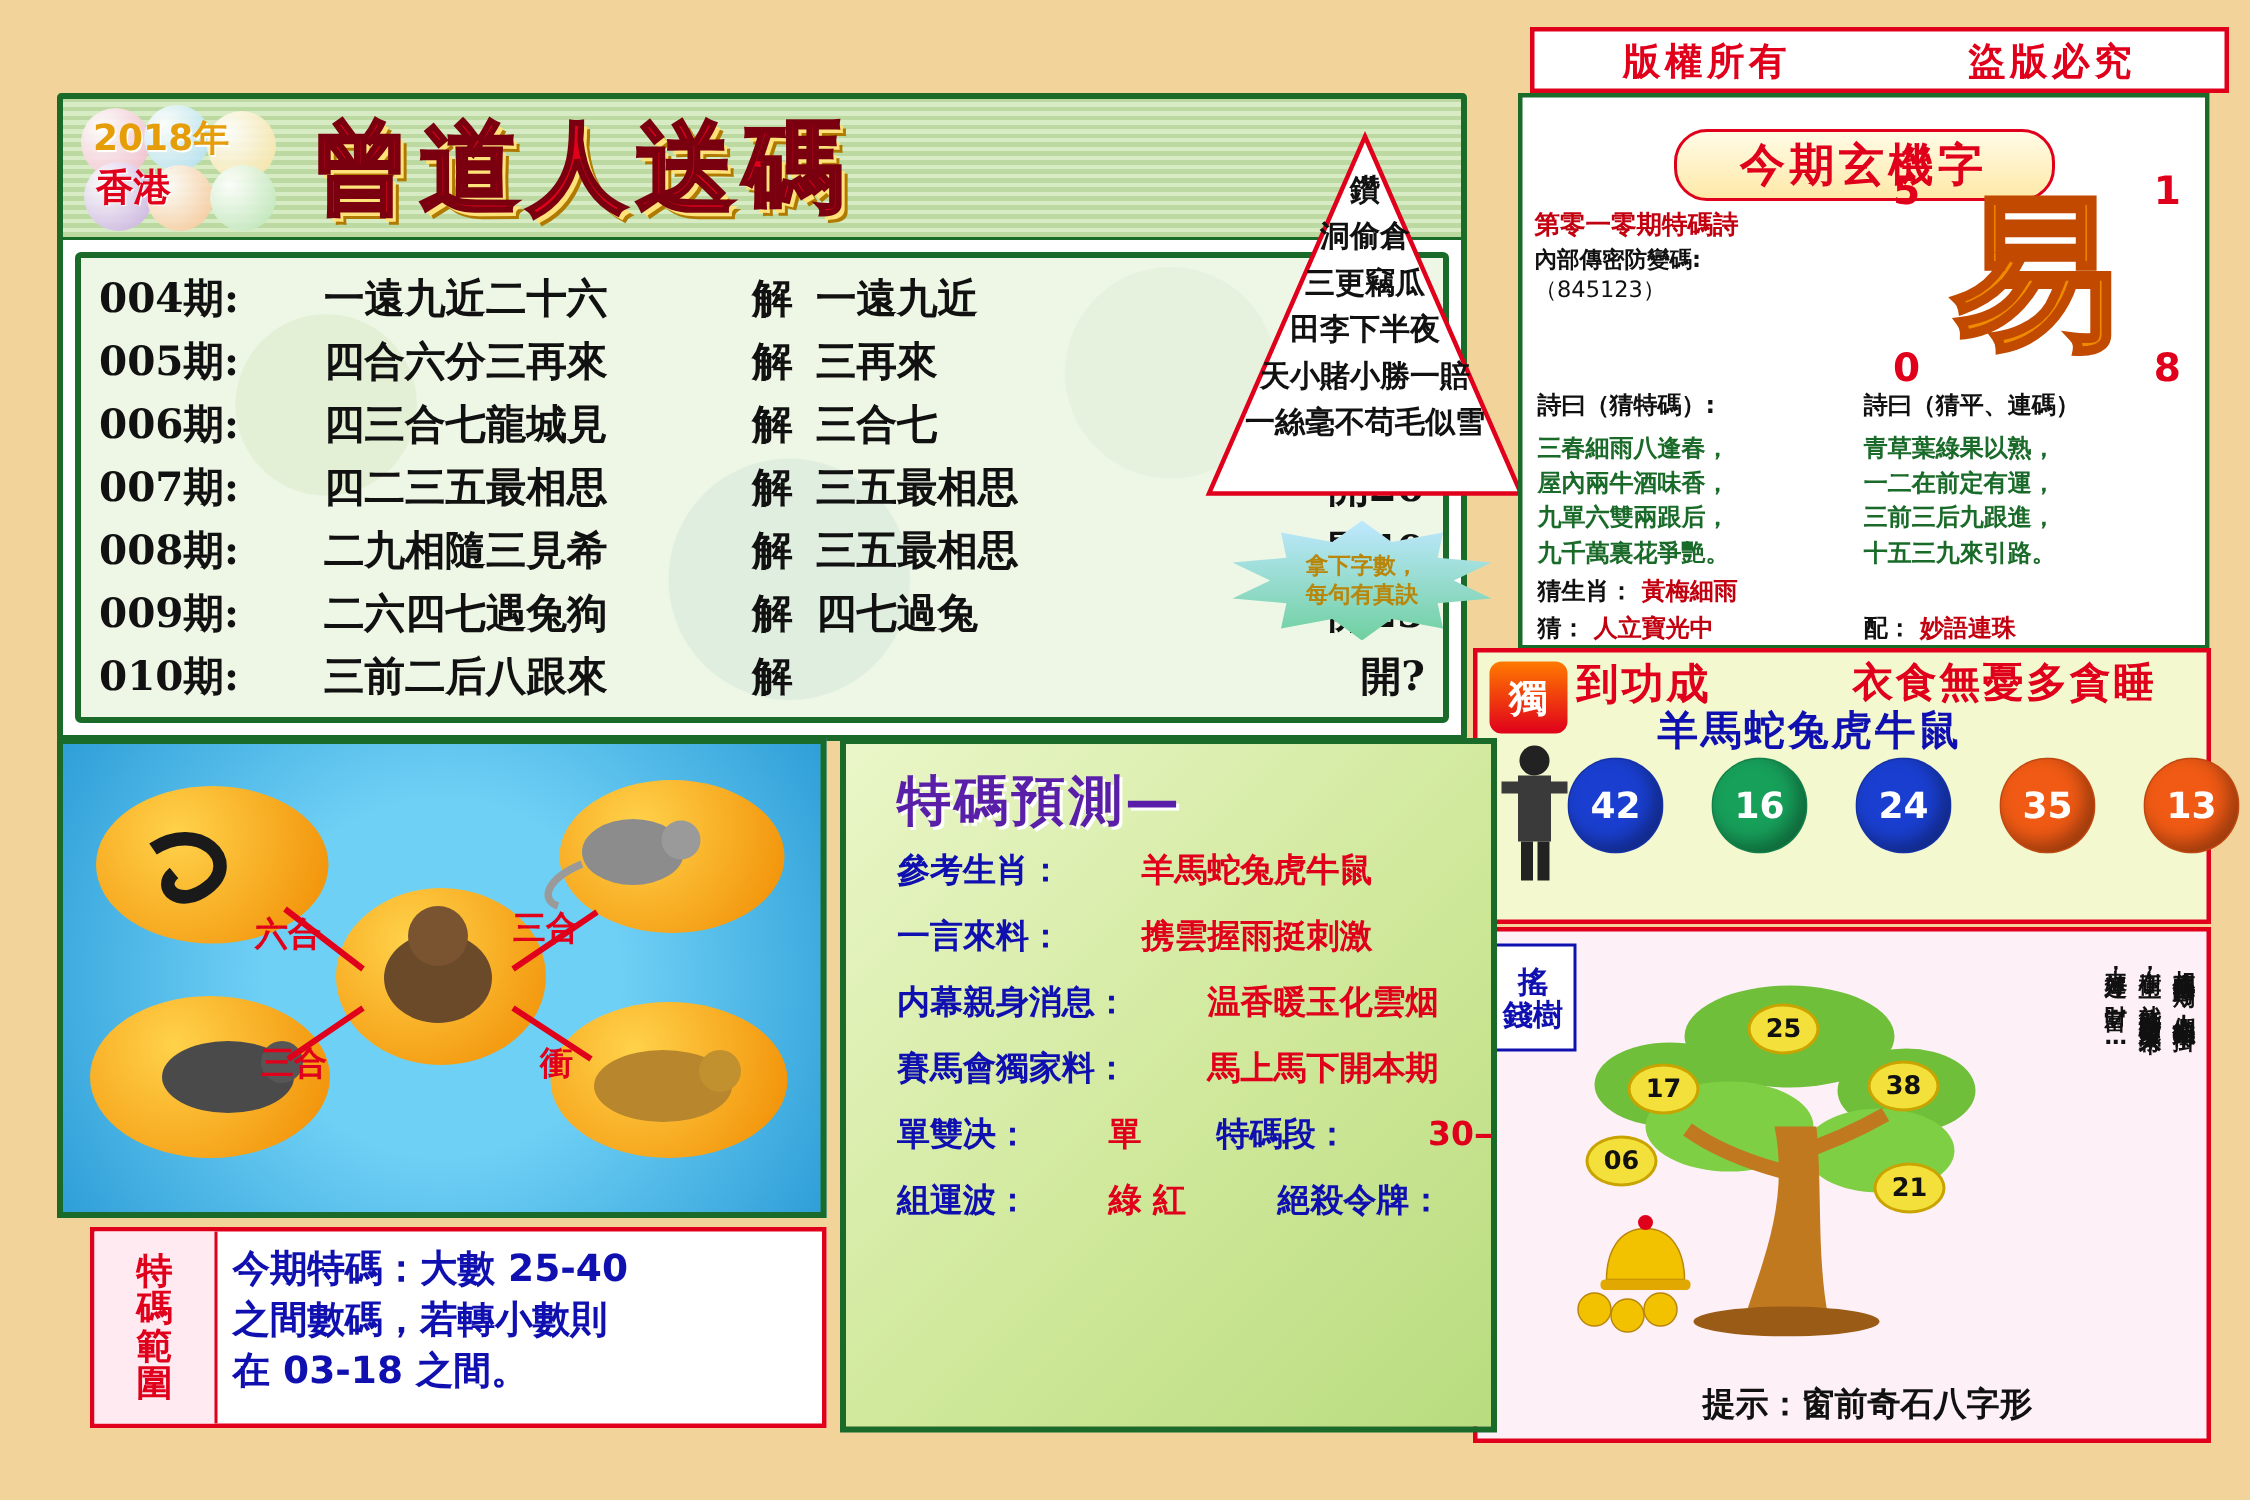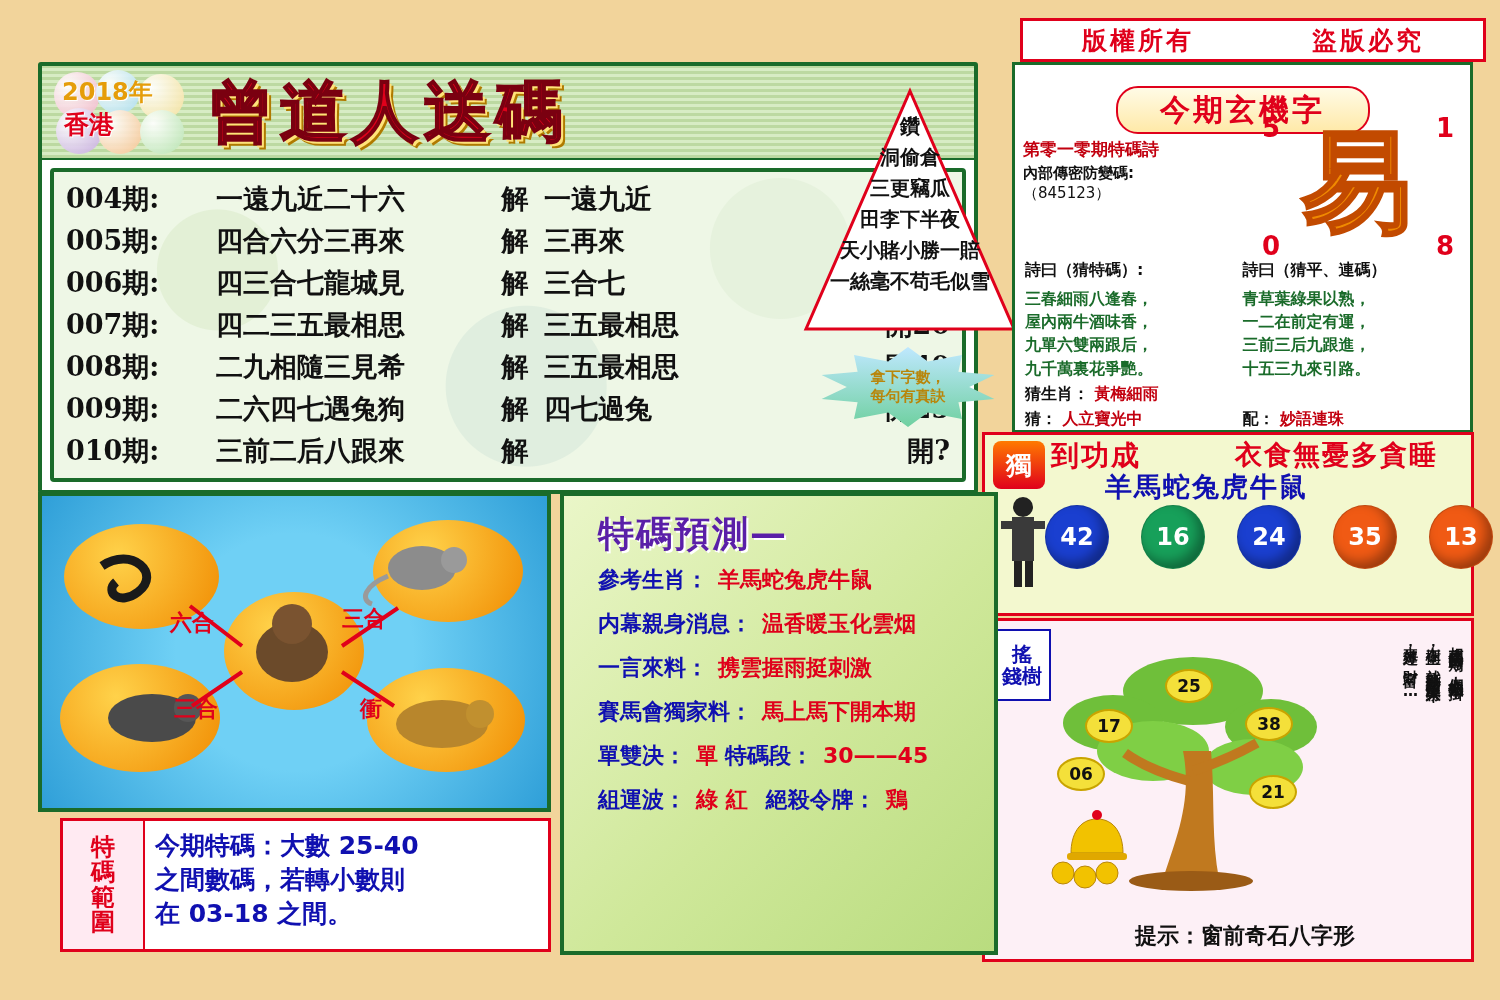--- a/index.html
+++ b/index.html
@@ -206,21 +206,21 @@
     position:absolute;left:560px;top:492px;width:430px;height:455px;
     border:4px solid #1a6b2a;
     background:linear-gradient(135deg,#eaf6c8,#cfe89a 55%,#b9dc7f);
     overflow:hidden;
   }
   .pred-title{
     margin:14px 0 6px 34px;font-size:36px;font-weight:bold;color:#5a1fa8;
     text-shadow:2px 2px 0 #fff;letter-spacing:2px;
   }
   .pline{
-    display:flex;align-items:baseline;margin:0 0 14px 34px;font-size:22px;font-weight:bold;white-space:nowrap;
+    display:flex;align-items:baseline;margin:0 0 14px 34px;font-size:22px;font-weight:bold;white-space:nowrap;gap:43px;
   }
   .pk{color:#1010b0;}
   .pv{color:#e0001b;margin-left:10px;}
 
   
   .wm{
     position:absolute;left:330px;top:180px;width:900px;height:640px;
     transform:rotate(-28deg);color:rgba(150,150,150,.38);
     font-size:70px;font-weight:bold;letter-spacing:4px;pointer-events:none;
     font-family:"DejaVu Serif","Liberation Serif",serif;
@@ -492,26 +492,26 @@
   </div>
 
   <div class="predict">
     <div class="pred-title">特碼預測—</div>
 
     <div class="pline">
       <span class="pk">參考生肖：</span>
       <span class="pv">羊馬蛇兔虎牛鼠</span>
     </div>
     <div class="pline">
+      <span class="pk">一言來料：</span>
+      <span class="pv">携雲握雨挺刺激</span>
+    </div>
+    <div class="pline">
       <span class="pk">内幕親身消息：</span>
       <span class="pv">温香暖玉化雲烟</span>
-    </div>
-    <div class="pline">
-      <span class="pk">一言來料：</span>
-      <span class="pv">携雲握雨挺刺激</span>
     </div>
     <div class="pline">
       <span class="pk">賽馬會獨家料：</span>
       <span class="pv">馬上馬下開本期</span>
     </div>
     <div class="pline">
       <span class="pk">單雙决：</span>
       <span class="pv">單</span>
       <span class="pk" style="margin-left:7px;">特碼段：</span>
       <span class="pv">30——45</span>

